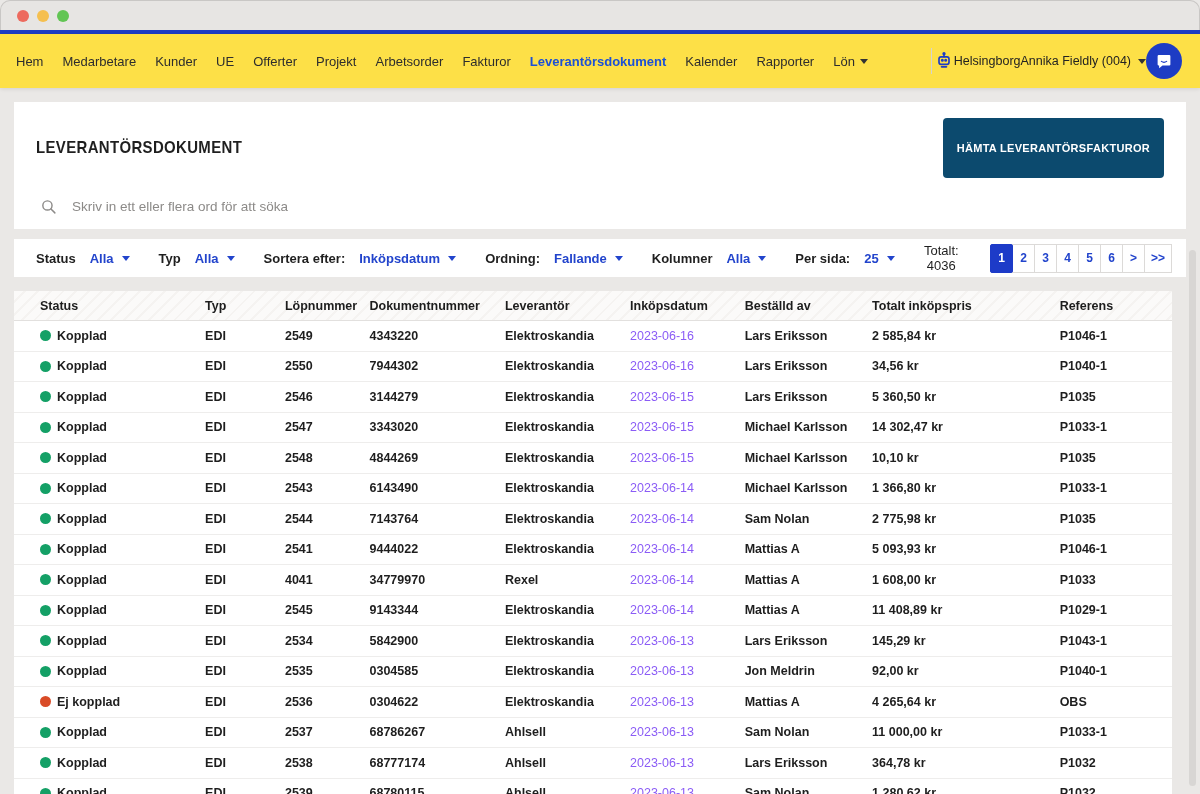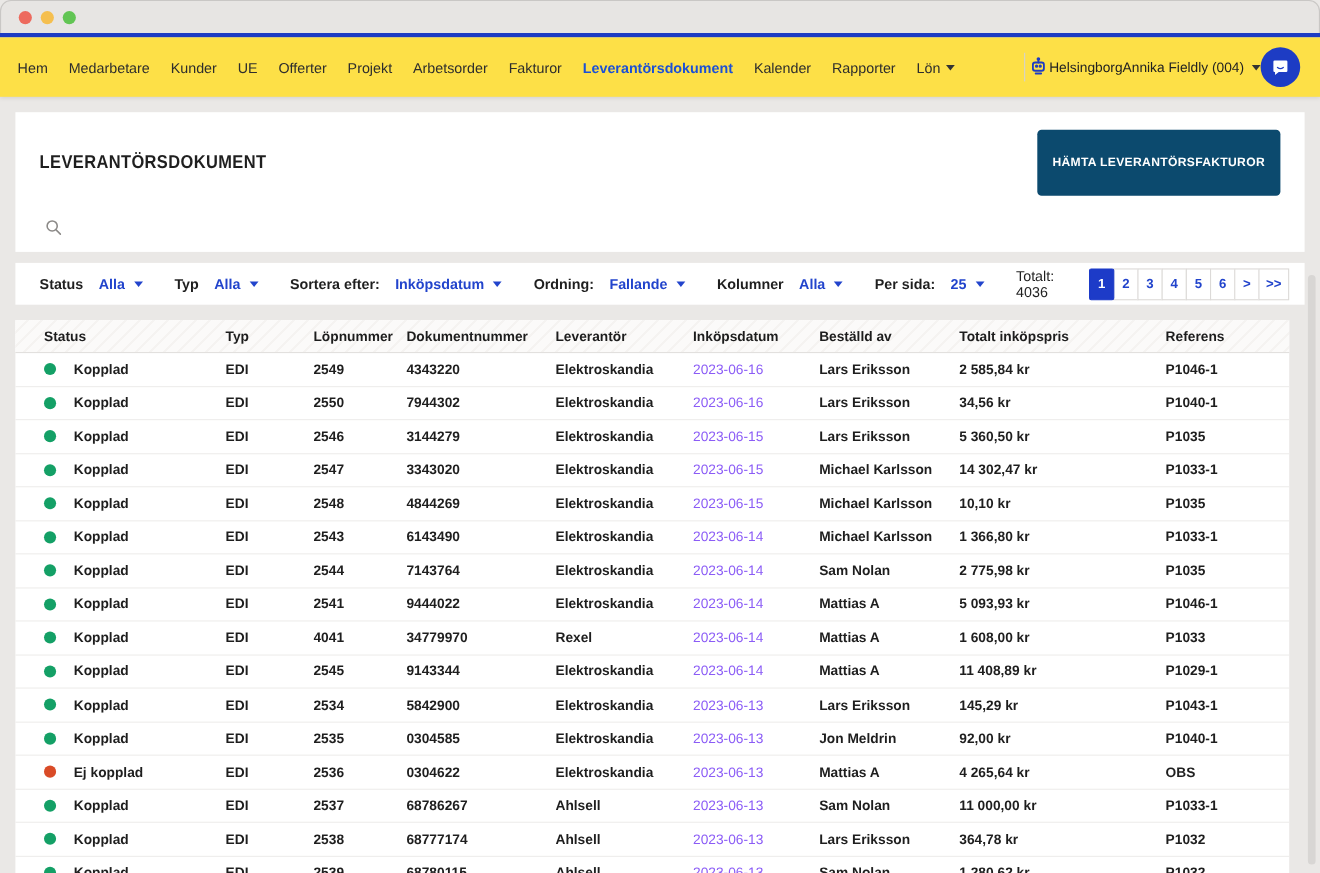--- a/index.html
+++ b/index.html
@@ -37,39 +37,39 @@
   .search-row { display:flex; align-items:center; gap:15px; margin-top:20px; padding-left:4px; }
   .search-row input { border:none; outline:none; font-family:inherit; font-size:13.5px; color:#333; width:600px; }
   .search-row input::placeholder { color:#8c8a88; }
 
   
   .filter-bar { margin-top:10px; height:38px; display:flex; align-items:center; padding:0 14px 0 22px; font-size:13px; }
   .filter-group { display:flex; align-items:center; margin-right:20px; }
   .filter-label { font-weight:700; color:#1f1f1f; margin-right:14px; white-space:nowrap; }
   .filter-value { color:#2244cc; font-weight:700; margin-right:9px; cursor:pointer; white-space:nowrap; display:flex; align-items:center; gap:8px; }
   .filter-value .caret { border-top-width:5px; }
-  .filter-right { margin-left:auto; display:flex; align-items:center; gap:32px; }
+  .filter-right { margin-left:auto; display:flex; align-items:center; gap:32px;text-align:center; }
   .total-text { font-size:13px; color:#1f1f1f; }
   .pager { display:flex; }
   .page-btn { min-width:23px; height:29px; border:1px solid #dcdad8; margin-left:-1px; background:#fff;
     color:#2244cc; font-size:12px; font-weight:700; display:flex; align-items:center; justify-content:center;
     padding:0 6px; cursor:pointer; }
   .page-btn.active { background:#1d3bc8; color:#fff; border-color:#1d3bc8; border-radius:2px; position:relative; z-index:1; }
 
   
   .table-card { margin-top:14px; margin-right:14px; background:#fff; }
   .tgrid { display:grid; grid-template-columns:16.5% 6.9% 7.3% 11.7% 10.8% 9.9% 11% 16.2% 9.7%; align-items:center; }
   .thead { height:30px; border-bottom:1px solid #e2e0de;
     background:repeating-linear-gradient(135deg,#fbfaf9 0 7px,#f5f3f1 7px 9px); }
   .th { font-size:12.5px; font-weight:700; color:#1d1d1d; white-space:nowrap; }
   .th:first-child { padding-left:26px; }
   .trow { height:30.5px; border-bottom:1px solid #eeedec; cursor:pointer; }
   .td { font-size:12.5px; font-weight:600; color:#1e1e1e; white-space:nowrap; overflow:hidden; }
   .td.date { font-weight:400; color:#8b5cf6; }
-  .td.status-cell { display:flex; align-items:center; gap:16px; padding-left:26px; }
+  .td.status-cell { display:flex; align-items:center; gap:6px; padding-left:26px; }
   .dot { width:11px; height:11px; border-radius:50%; flex:0 0 auto; }
   .dot.ok { background:#14a066; }
   .dot.bad { background:#d94b27; }
 
   .scrollbar { position:absolute; right:4px; top:250px; width:7px; height:536px;
     background:#d8d6d4; border-radius:4px; }
 </style>
 </head>
 <body>
 
@@ -175,20 +175,21 @@
   <div class="card head-card">
     <div class="head-row">
       <h1 class="page-title">LEVERANTÖRSDOKUMENT</h1>
       <button class="fetch-btn">HÄMTA LEVERANTÖRSFAKTUROR</button>
     </div>
     <div class="search-row">
       <svg width="17" height="17" viewBox="0 0 24 24" fill="none" stroke="#8c8a88" stroke-width="2" stroke-linecap="round">
         <circle cx="10.5" cy="10.5" r="6.5"></circle>
           <line x1="15.5" y1="15.5" x2="21" y2="21"></line>
       </svg>
+      <input type="text" placeholder="Skriv in ett eller flera ord för att söka" style="">
     </div>
   </div>
 
   <div class="card filter-bar">
 
       <span class="filter-group">
         <span class="filter-label">Status</span>
         <span class="filter-value">
           <span>Alla</span>
           <span class="caret blue"></span>

